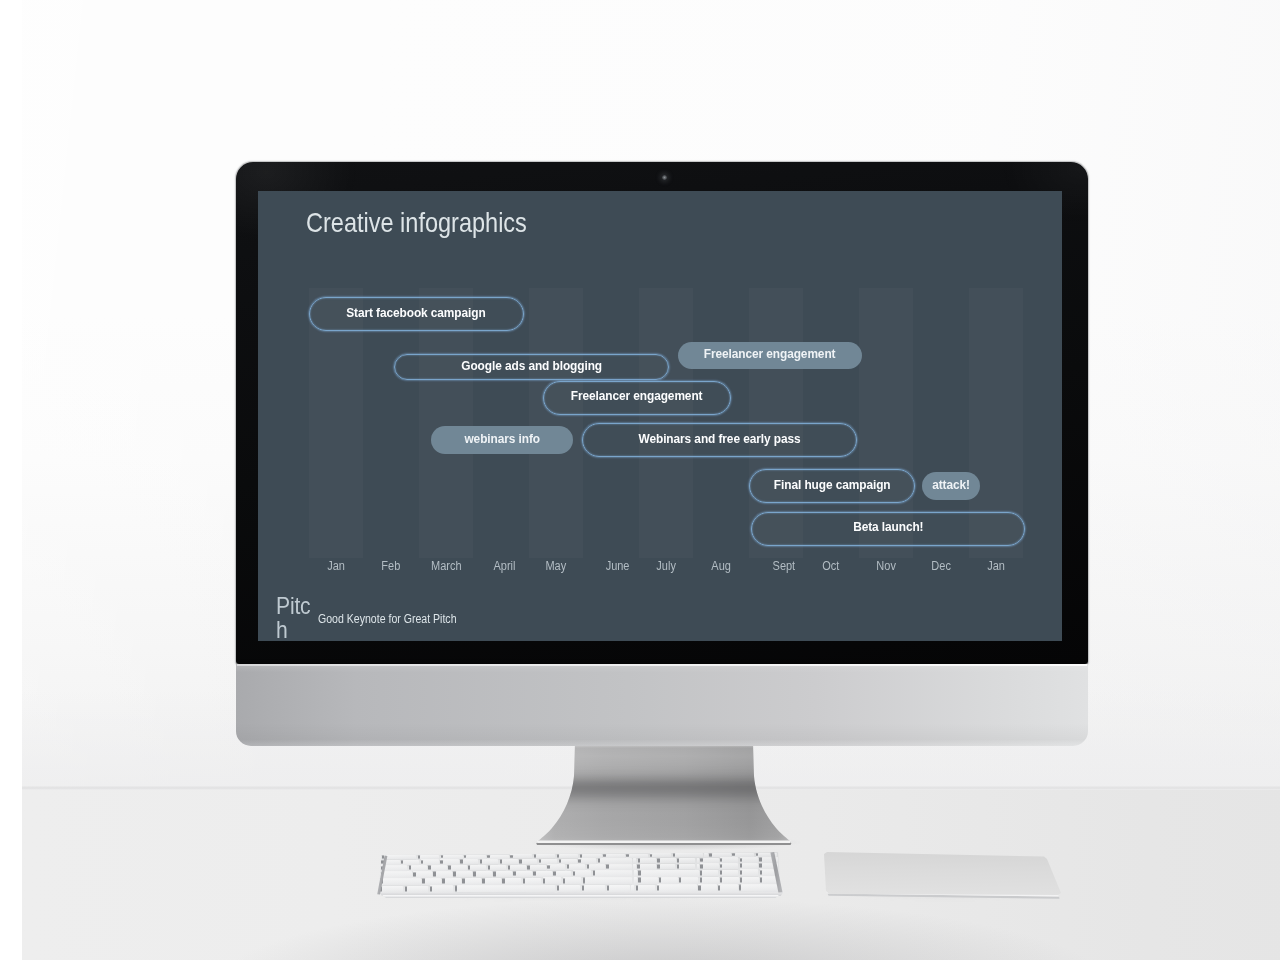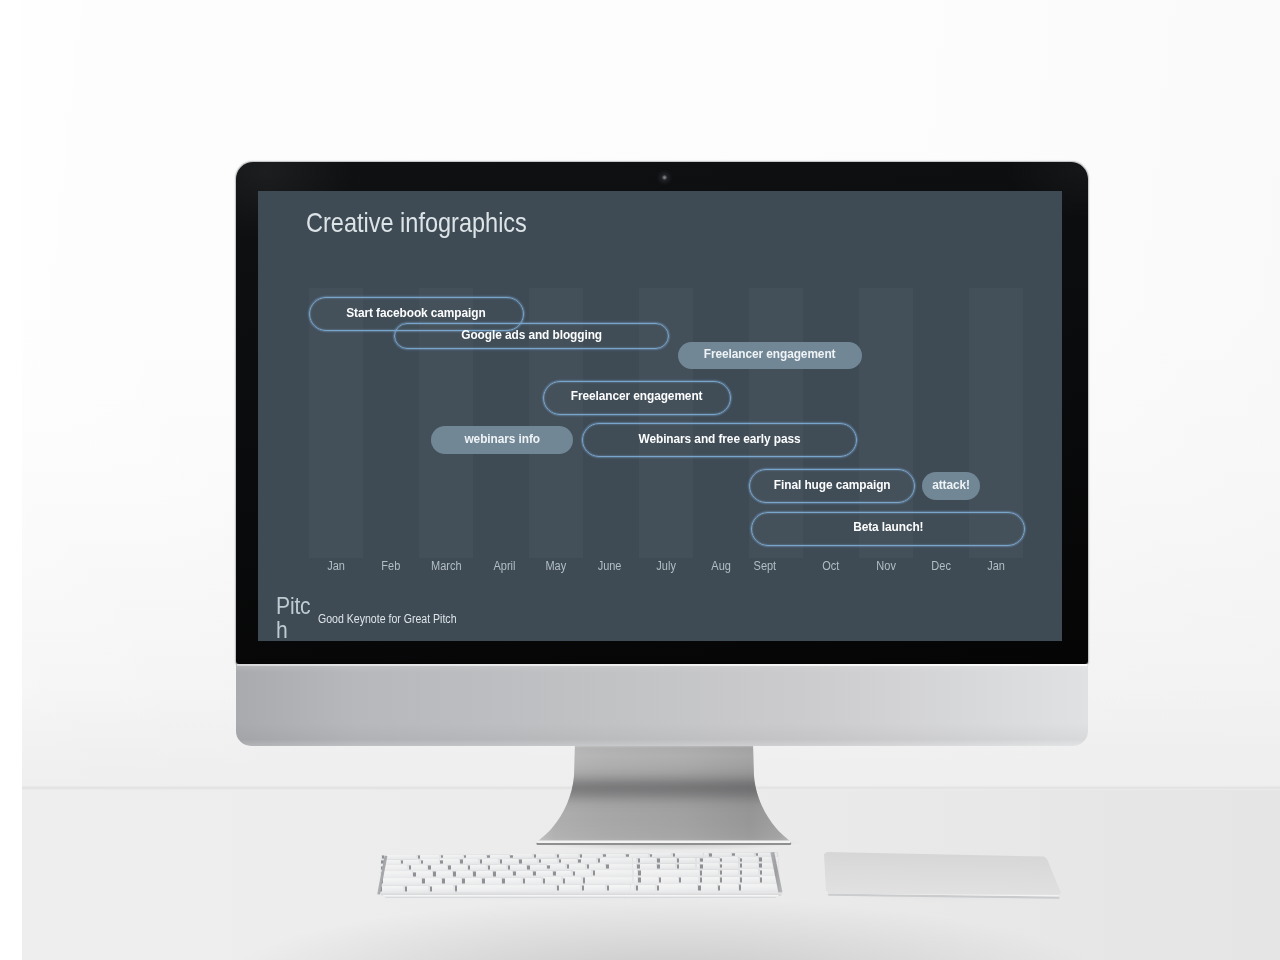--- a/index.html
+++ b/index.html
@@ -208,21 +208,21 @@
           <div class="stripe" style="left: 380.5px; width: 54px;"></div>
           <div class="stripe" style="left: 490.5px; width: 54px;"></div>
           <div class="stripe" style="left: 600.5px; width: 54px;"></div>
           <div class="stripe" style="left: 710.5px; width: 54px;"></div>
         </div>
       <div class="slide-title">Creative infographics</div>
       <div id="bars">
           <div class="bar outline" style="left: 50.5px; width: 215.6px; top: 105.6px; height: 34px;">
             <span>Start facebook campaign</span>
           </div>
-          <div class="bar outline" style="left: 135.75px; width: 275px; top: 132px; height: 26px;">
+          <div class="bar outline" style="left: 135.75px; width: 275px; top: 163px; height: 26px;">
             <span>Google ads and blogging</span>
           </div>
           <div class="bar solid" style="left: 420.1px; width: 183.7px; top: 147.5px; height: 34px;">
             <span>Freelancer engagement</span>
           </div>
           <div class="bar outline" style="left: 284.8px; width: 188.1px; top: 189.5px; height: 34px;">
             <span>Freelancer engagement</span>
           </div>
           <div class="bar solid" style="left: 173.15px; width: 141.9px; top: 231.8px; height: 34px;">
             <span>webinars info</span>
@@ -239,24 +239,24 @@
           <div class="bar outline" style="left: 493.25px; width: 273.9px; top: 320.5px; height: 34px;">
             <span>Beta launch!</span>
           </div>
         </div>
       <div class="months" id="months">
           <div class="month" style="left: 50.5px; width: 55px;"><i>Jan</i></div>
           <div class="month" style="left: 105.5px; width: 55px;"><i>Feb</i></div>
           <div class="month" style="left: 160.5px; width: 55px;"><i>March</i></div>
           <div class="month" style="left: 219px; width: 55px;"><i>April</i></div>
           <div class="month" style="left: 270.5px; width: 55px;"><i>May</i></div>
-          <div class="month" style="left: 324px; width: 55px;"><i>June</i></div>
+          <div class="month" style="left: 332px; width: 55px;"><i>June</i></div>
           <div class="month" style="left: 380.5px; width: 55px;"><i>July</i></div>
           <div class="month" style="left: 435.5px; width: 55px;"><i>Aug</i></div>
-          <div class="month" style="left: 479px; width: 55px;"><i>Sept</i></div>
+          <div class="month" style="left: 498px; width: 55px;"><i>Sept</i></div>
           <div class="month" style="left: 545.5px; width: 55px;"><i>Oct</i></div>
           <div class="month" style="left: 600.5px; width: 55px;"><i>Nov</i></div>
           <div class="month" style="left: 655.5px; width: 55px;"><i>Dec</i></div>
           <div class="month" style="left: 710.5px; width: 55px;"><i>Jan</i></div>
         </div>
       <div class="logo">Pitch</div>
       <div class="tagline">Good Keynote for Great Pitch</div>
     </div>
 
     <div class="chin-shadow"></div>

